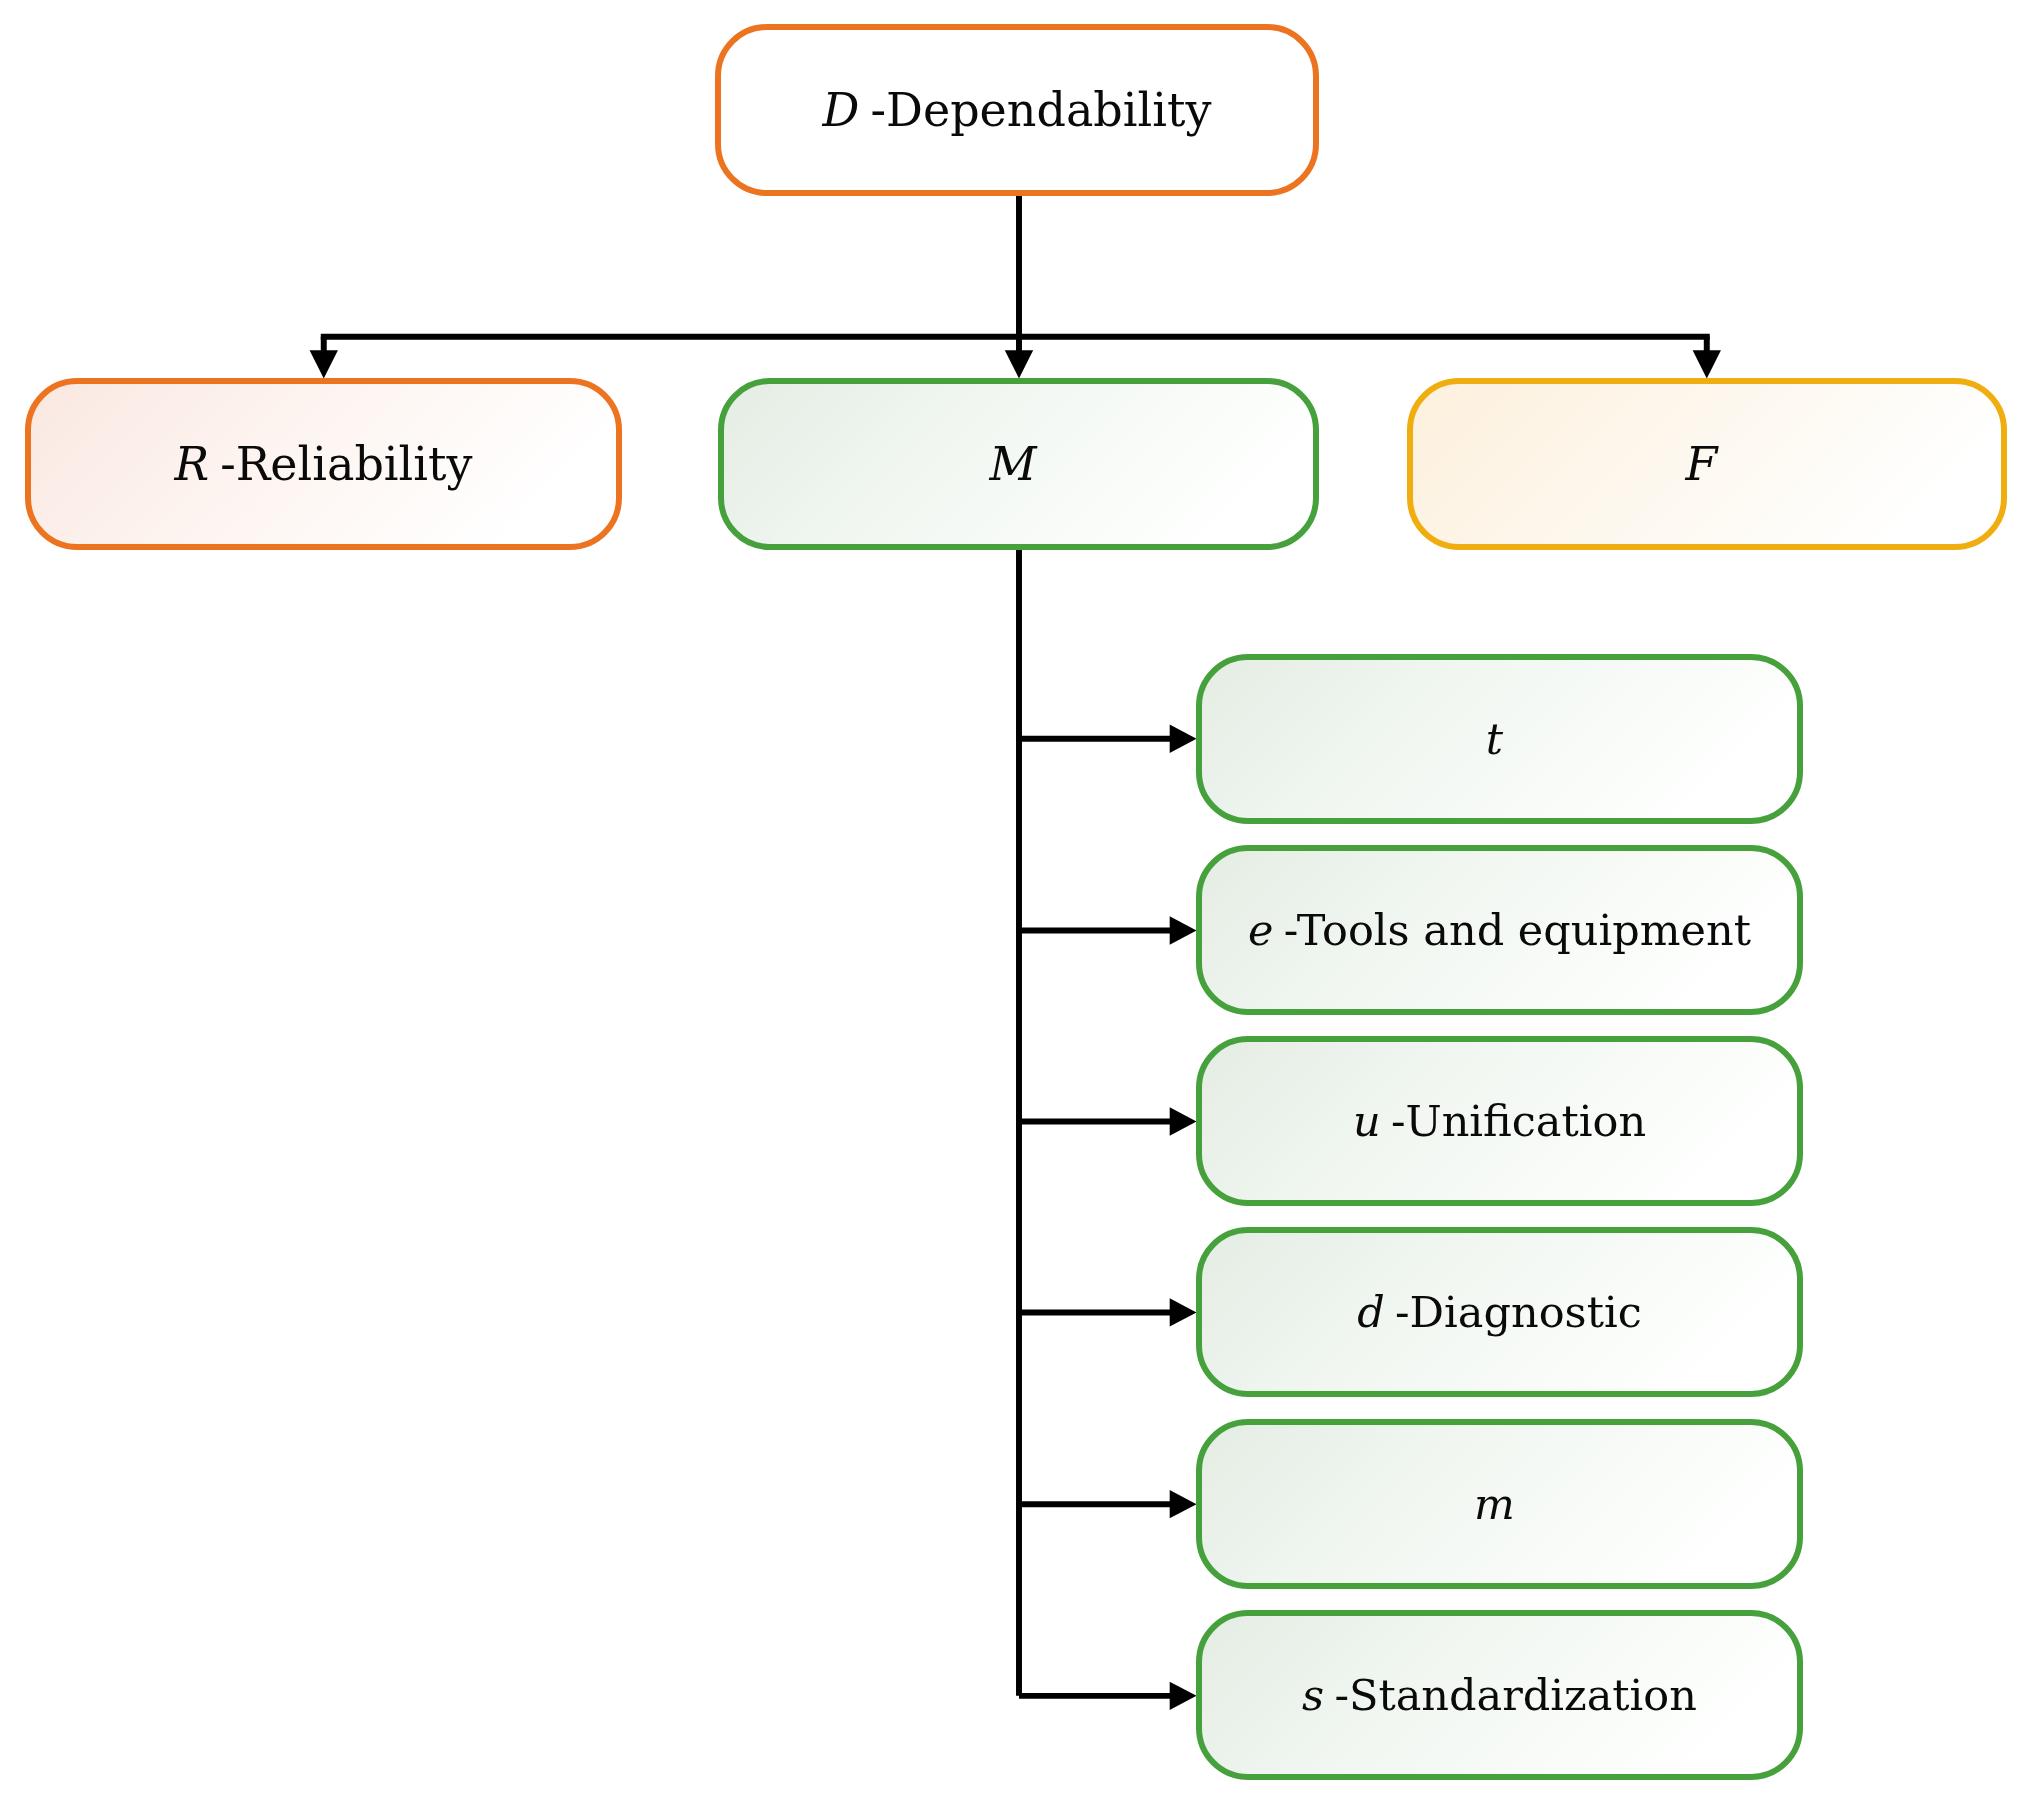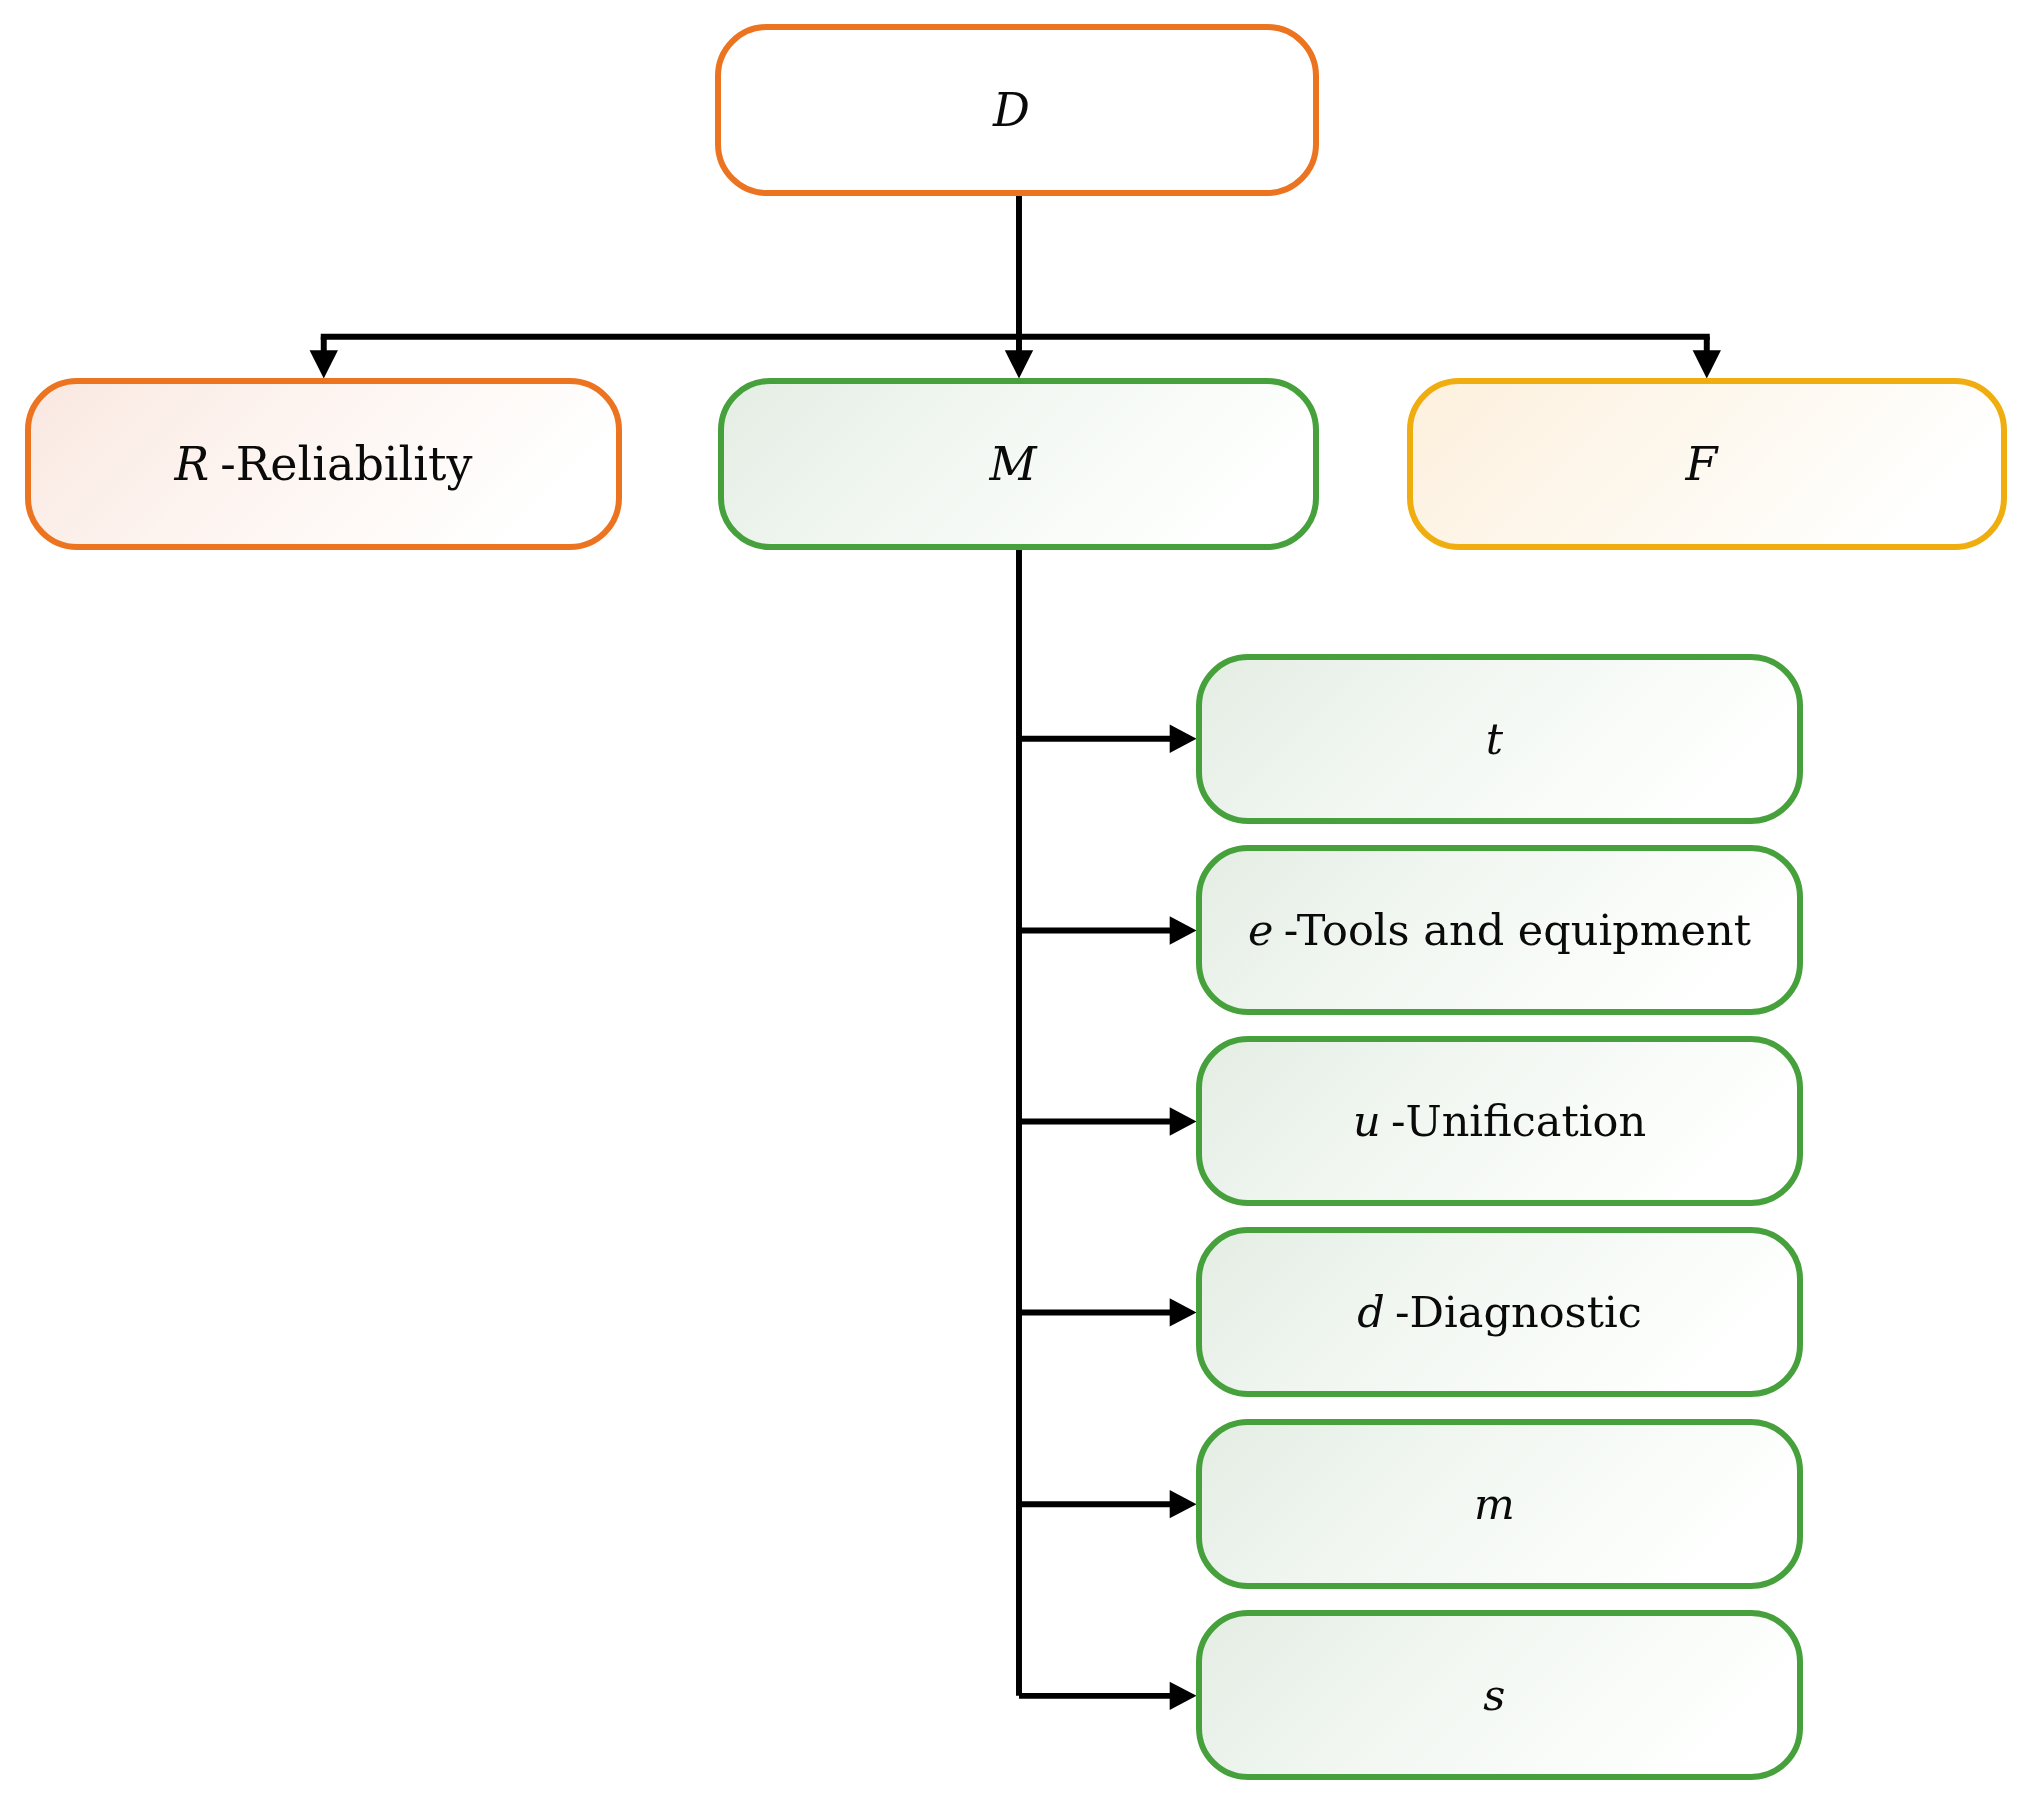--- a/index.html
+++ b/index.html
@@ -72,20 +72,21 @@
       <polygon points="1568,1228 1568,1266 1604,1247"></polygon>
       <polygon points="1568,1484 1568,1522 1604,1503"></polygon>
       <polygon points="1568,1740 1568,1778 1604,1759"></polygon>
       <polygon points="1568,1997 1568,2035 1604,2016"></polygon>
       <polygon points="1568,2254 1568,2292 1604,2273"></polygon>
     </g>
   </svg>
 
   <div class="node lvl1 theme-orange-plain" style="left:715px;top:24px;width:604px;height:172px">
     <span class="letter">D</span>
+    <span class="label">-Dependability</span>
   </div>
 
   <div class="node lvl2 theme-orange" style="left:25px;top:378px;width:597px;height:172px">
     <span class="letter">R</span>
     <span class="label">-Reliability</span>
   </div>
 
   <div class="node lvl2 theme-green" style="left:718px;top:378px;width:601px;height:172px">
     <span class="letter">M</span>
   </div>
@@ -112,16 +113,17 @@
     <span class="letter">d</span>
     <span class="label">-Diagnostic</span>
   </div>
 
   <div class="node child theme-green" style="left:1196px;top:1419px;width:607px;height:170px">
     <span class="letter">m</span>
   </div>
 
   <div class="node child theme-green" style="left:1196px;top:1610px;width:607px;height:170px">
     <span class="letter">s</span>
+    <span class="label">-Standardization</span>
   </div>
 
 </div>
 
 
 </body></html>

